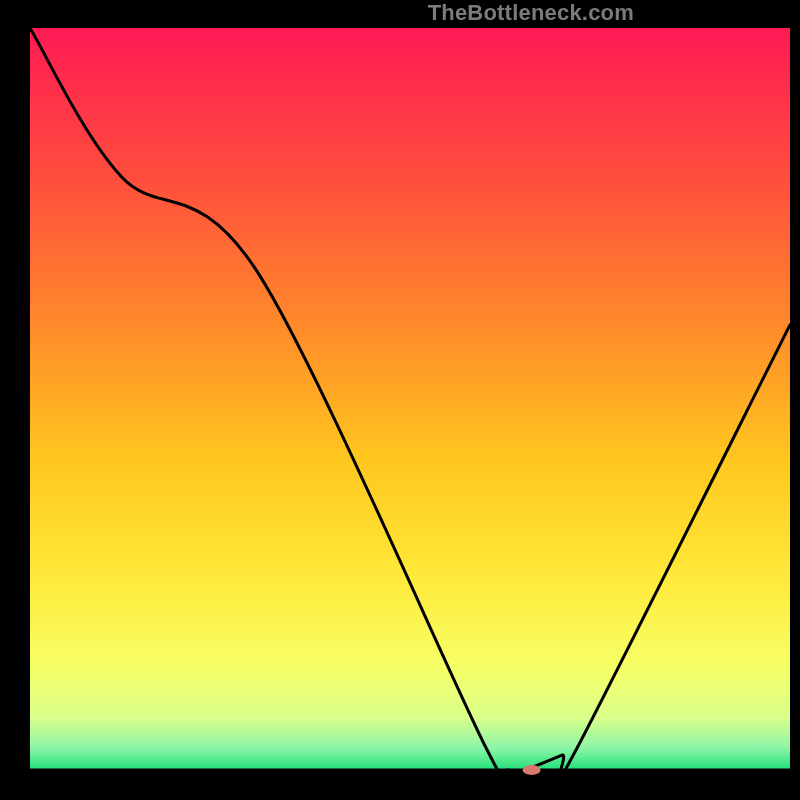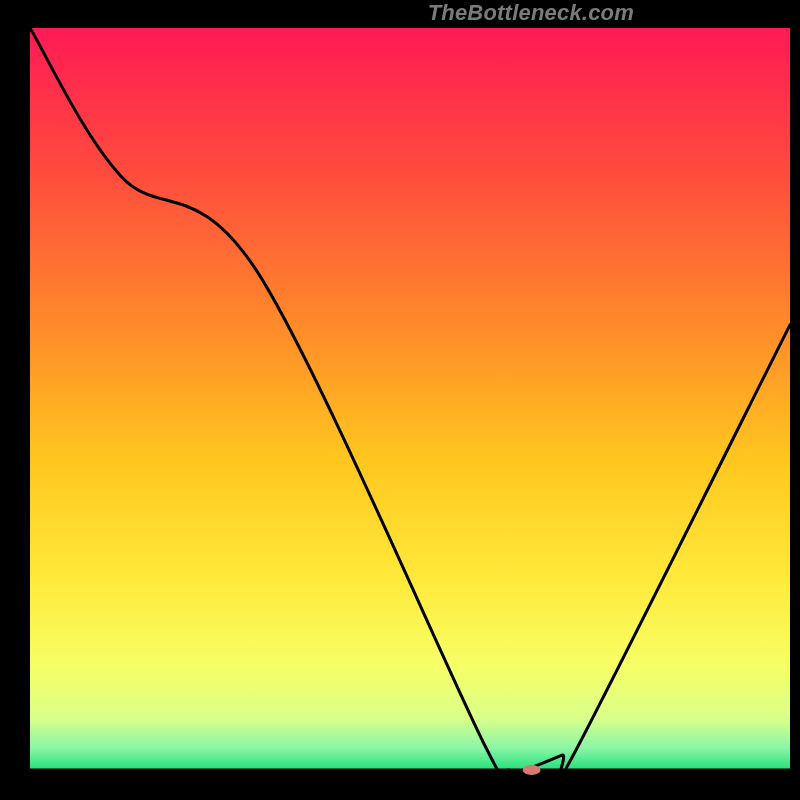--- a/index.html
+++ b/index.html
@@ -7,21 +7,20 @@
     padding: 0;
     width: 800px;
     height: 800px;
     background: #000;
     overflow: hidden;
   }
   .chart-wrap {
     position: relative;
     width: 646px;
     height: 800px;
-    font-style: italic;
   }
   svg.chart {
     display: block;
     width: 800px;
     height: 800px;
   }
   .attribution {
     position: absolute;
     top: 0;
     right: 12px;

